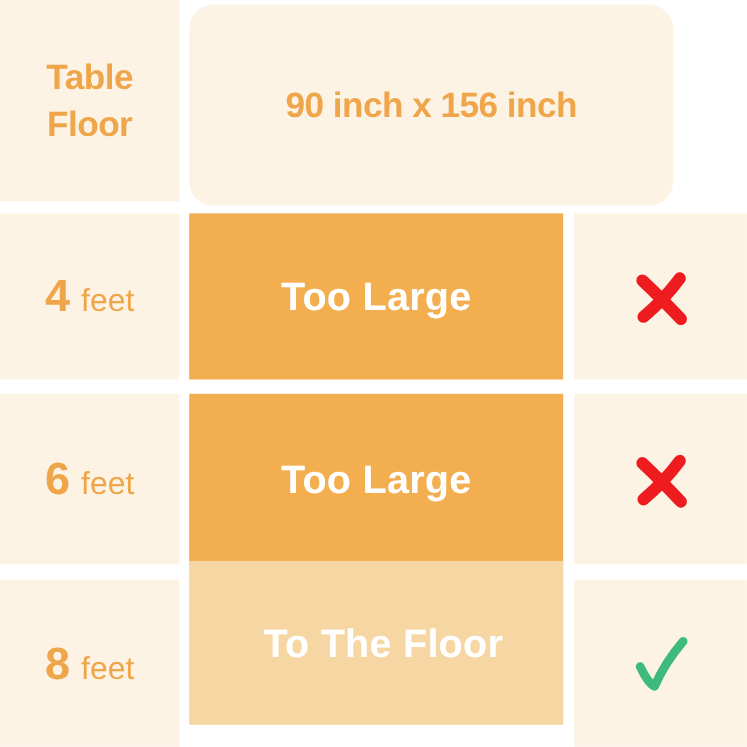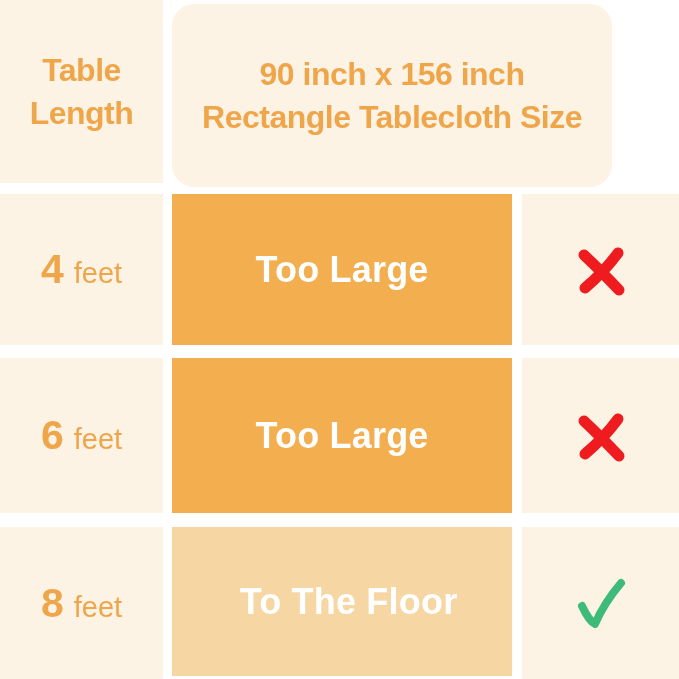--- a/index.html
+++ b/index.html
@@ -22,45 +22,44 @@
   .box-light{background:var(--box-light-orange);}
 
   
   .c1{left:0;width:163px;}
   .c2{left:172px;width:340px;}
   .c3{left:522px;width:157px;}
   
   .r1{top:194px;height:151px;}
   .r2{top:358px;height:155px;}
   .r3{top:527px;height:152px;}
-  .r3box{top:527px;height:149px;padding-left:13px;}
+  .r3box{top:510px;height:149px;padding-left:13px;}
 
   .hdr-left{left:0;top:0;width:163px;height:183px;flex-direction:column;}
   .hdr-right{left:172px;top:4px;width:440px;height:183px;flex-direction:column;border-radius:22px;}
   .hdr-text{color:var(--text-orange);font-weight:700;font-size:32px;line-height:43px;letter-spacing:-0.5px;text-align:right;white-space:nowrap;}
 
   .len{display:flex;align-items:baseline;gap:10px;color:var(--text-orange);}
   .len-num{font-size:41px;font-weight:700;}
   .len-unit{font-size:29px;font-weight:400;}
 
   .fit-label{color:var(--text-white);font-weight:700;font-size:36px;letter-spacing:0.2px;white-space:nowrap;}
   .icon{display:block;}
 </style>
 </head>
 <body>
 
 <div class="canvas">
 
   <div class="cell cream hdr-left">
     <div class="hdr-text">Table</div>
-    <div class="hdr-text">Length</div>
+    <div class="hdr-text">Floor</div>
   </div>
   <div class="cell cream hdr-right">
     <div class="hdr-text">90 inch x 156 inch</div>
-    <div class="hdr-text">Rectangle Tablecloth Size</div>
   </div>
 
   <div class="cell cream c1 r1">
     <div class="len">
       <span class="len-num">4</span>
       <span class="len-unit">feet</span>
     </div>
   </div>
   <div class="cell box-orange c2 r1">
     <div class="fit-label">Too Large</div>

